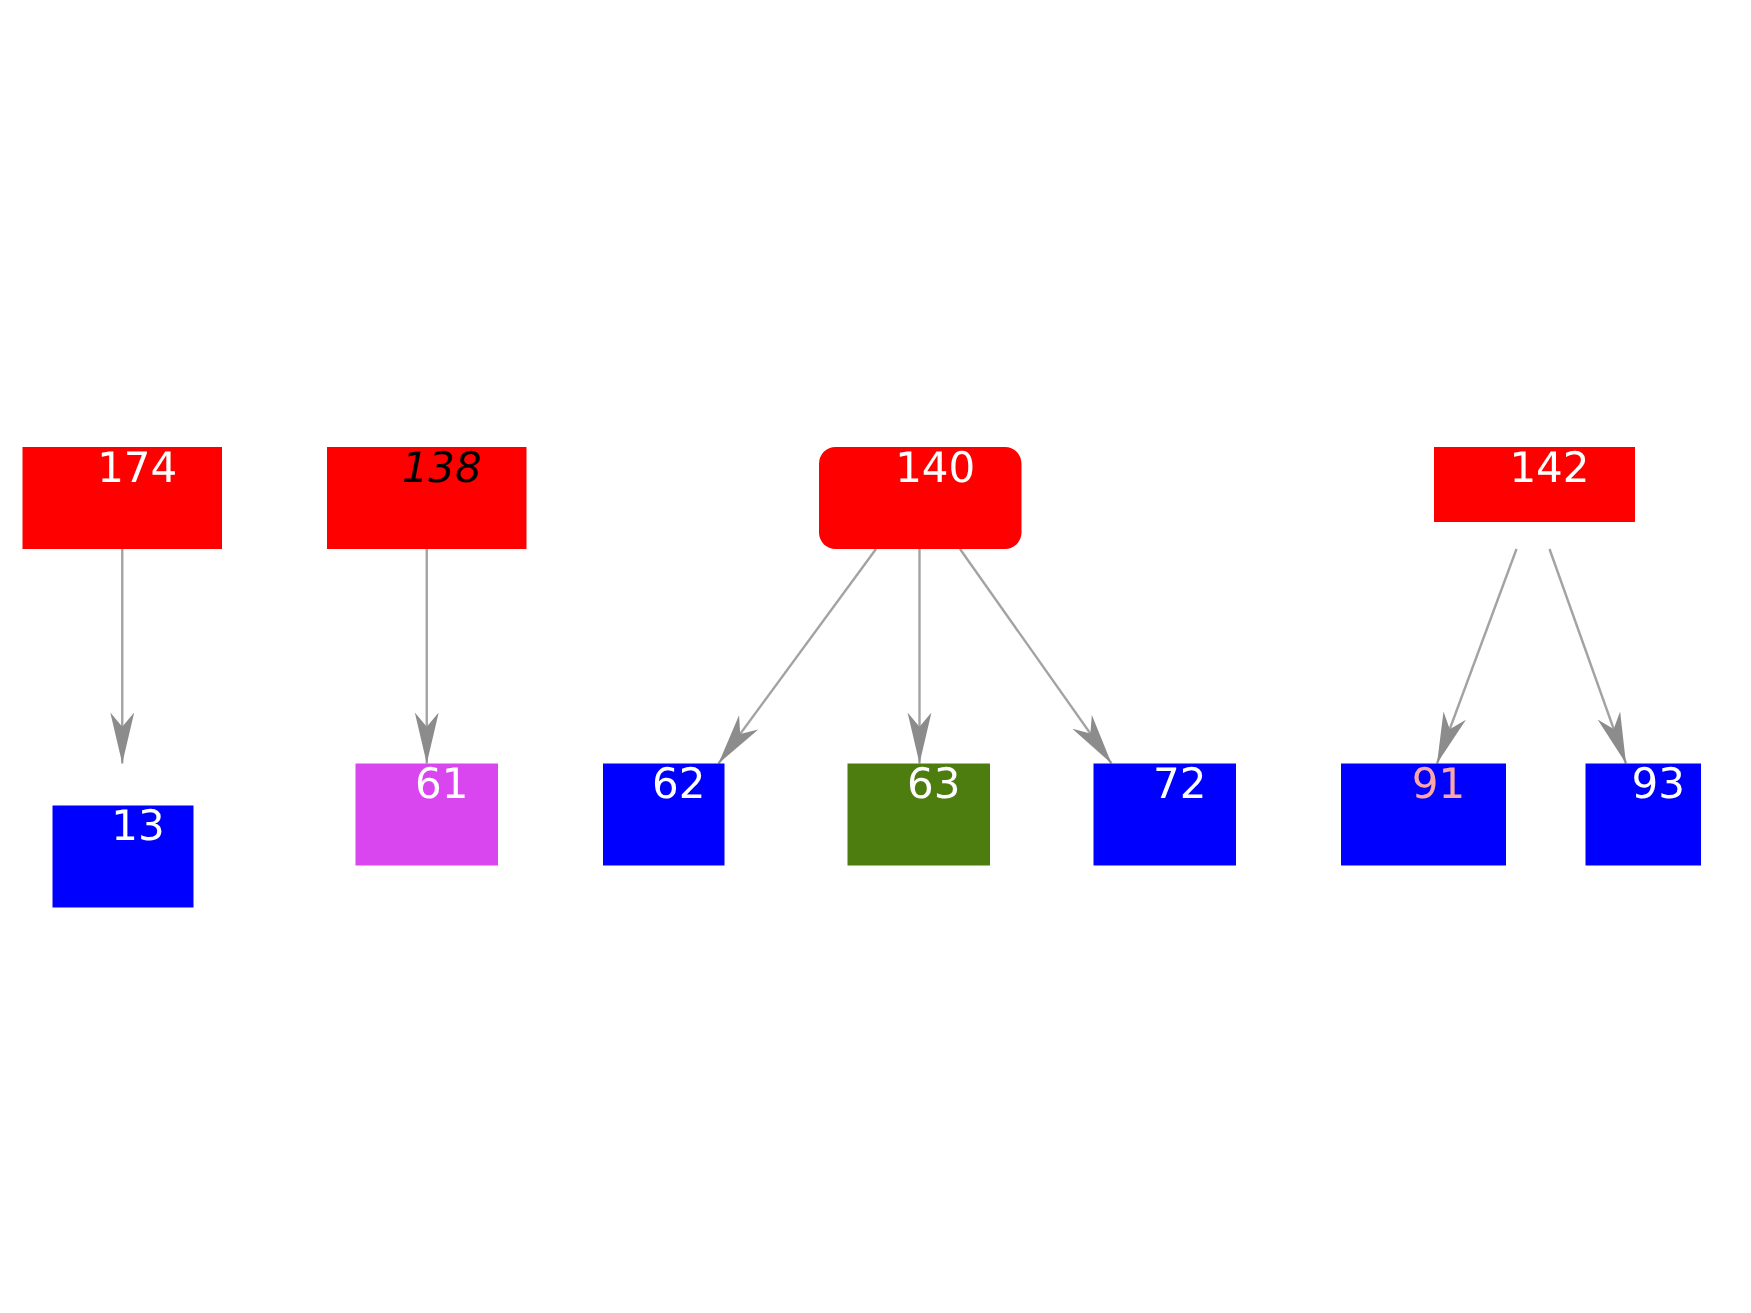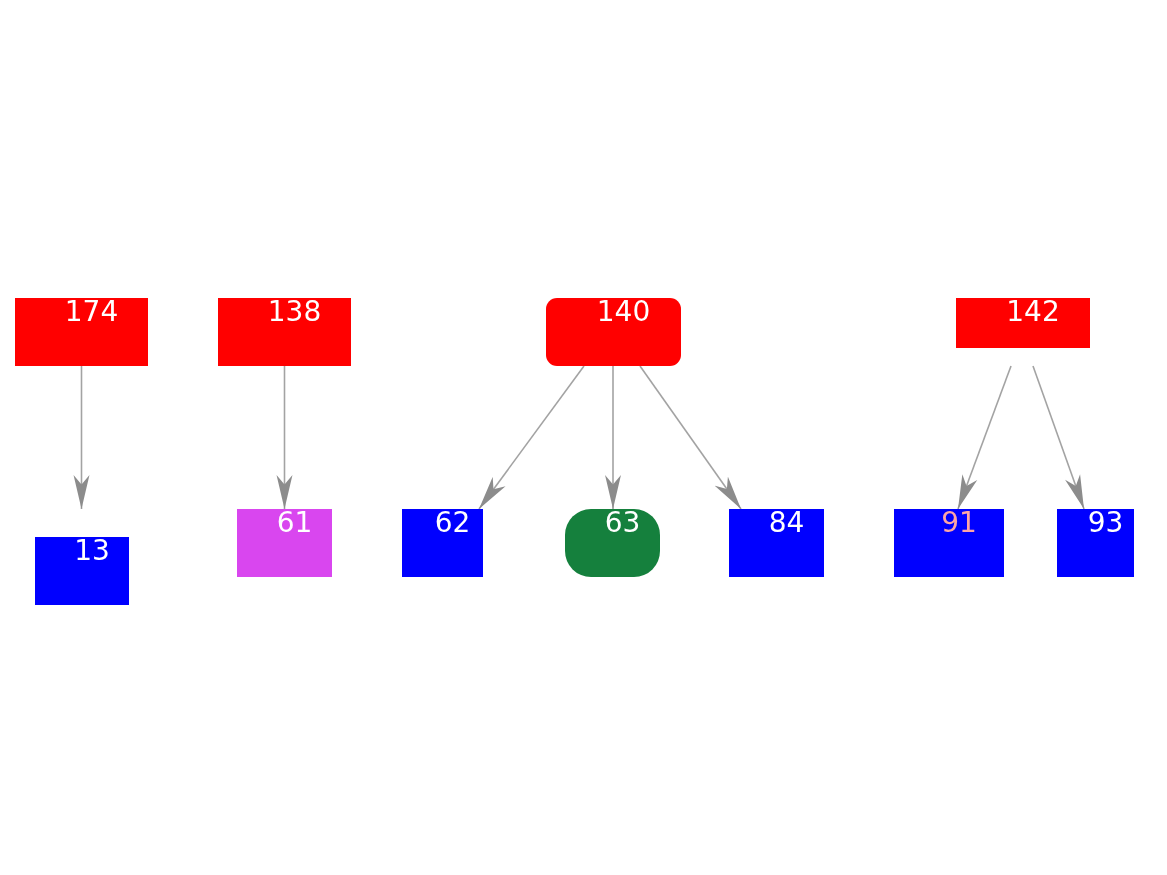--- a/index.html
+++ b/index.html
@@ -51,43 +51,43 @@
         <line x1="613" y1="366" x2="613" y2="509" stroke="#a3a3a3" stroke-width="1.6" marker-end="url(#vee-arrowhead)"></line>
         <line x1="640" y1="366" x2="741" y2="509" stroke="#a3a3a3" stroke-width="1.6" marker-end="url(#vee-arrowhead)"></line>
         <line x1="1011" y1="366" x2="958" y2="509" stroke="#a3a3a3" stroke-width="1.6" marker-end="url(#vee-arrowhead)"></line>
         <line x1="1033" y1="366" x2="1084" y2="509" stroke="#a3a3a3" stroke-width="1.6" marker-end="url(#vee-arrowhead)"></line>
       </g>
   </svg>
   <div id="nodes-layer">
       <div class="node" style="left: 15px; top: 298px; width: 133px; height: 68px; background: rgb(255, 0, 0); color: rgb(255, 255, 255);">
         <span>174</span>
       </div>
-      <div class="node" style="left: 218px; top: 298px; width: 133px; height: 68px; background: rgb(255, 0, 0); color: #ffffff;">
+      <div class="node" style="left: 218px; top: 298px; width: 133px; height: 68px; background: rgb(255, 0, 0); color: #000000; font-style: italic;">
         <span>138</span>
       </div>
       <div class="node" style="left: 546px; top: 298px; width: 135px; height: 68px; background: rgb(255, 0, 0); color: rgb(255, 255, 255); border-radius: 11px;">
         <span>140</span>
       </div>
       <div class="node" style="left: 956px; top: 298px; width: 134px; height: 50px; background: rgb(255, 0, 0); color: rgb(255, 255, 255);">
         <span>142</span>
       </div>
       <div class="node" style="left: 35px; top: 509px; width: 94px; height: 68px; background: rgb(0, 0, 255); color: rgb(255, 255, 255); margin-top: 28px;">
         <span>13</span>
       </div>
       <div class="node" style="left: 237px; top: 509px; width: 95px; height: 68px; background: #d946ef; color: rgb(255, 255, 255);">
         <span>61</span>
       </div>
       <div class="node" style="left: 402px; top: 509px; width: 81px; height: 68px; background: rgb(0, 0, 255); color: rgb(255, 255, 255);">
         <span>62</span>
       </div>
-      <div class="node" style="left: 565px; top: 509px; width: 95px; height: 68px; background: #15803d; color: rgb(255, 255, 255); border-radius: 26px;">
+      <div class="node" style="left: 565px; top: 509px; width: 95px; height: 68px; background: #4d7c0f; color: rgb(255, 255, 255);">
         <span>63</span>
       </div>
       <div class="node" style="left: 729px; top: 509px; width: 95px; height: 68px; background: rgb(0, 0, 255); color: rgb(255, 255, 255);">
-        <span>84</span>
+        <span>72</span>
       </div>
       <div class="node" style="left: 894px; top: 509px; width: 110px; height: 68px; background: rgb(0, 0, 255); color: #fca5a5;">
         <span>91</span>
       </div>
       <div class="node" style="left: 1057px; top: 509px; width: 77px; height: 68px; background: rgb(0, 0, 255); color: rgb(255, 255, 255);">
         <span>93</span>
       </div>
     </div>
 </div>
 

